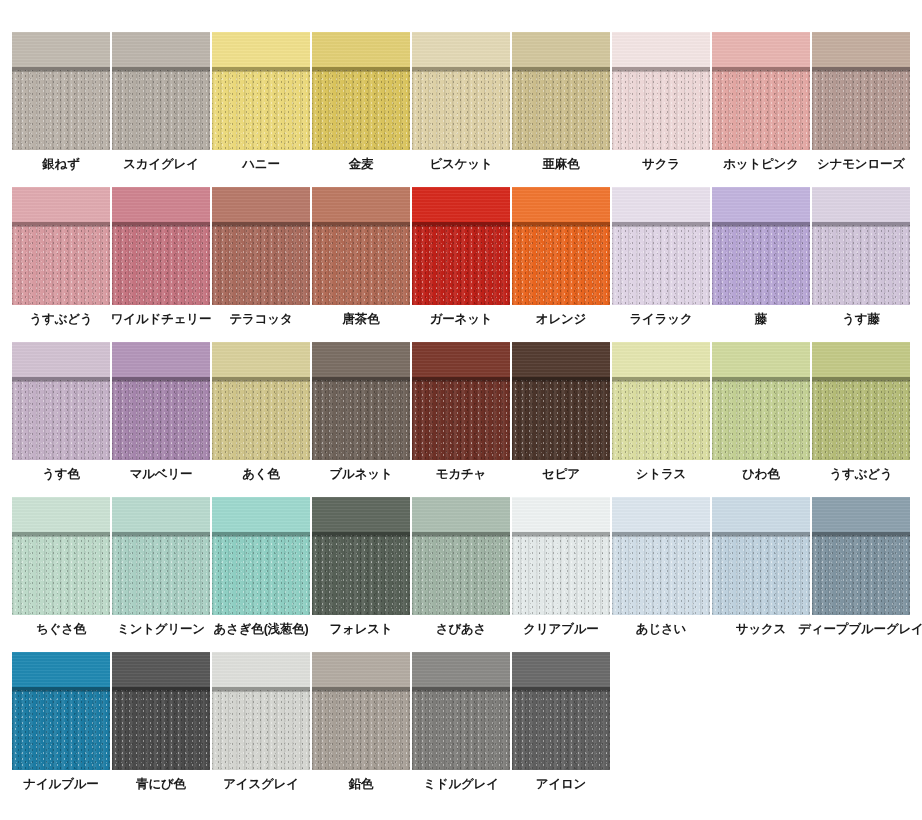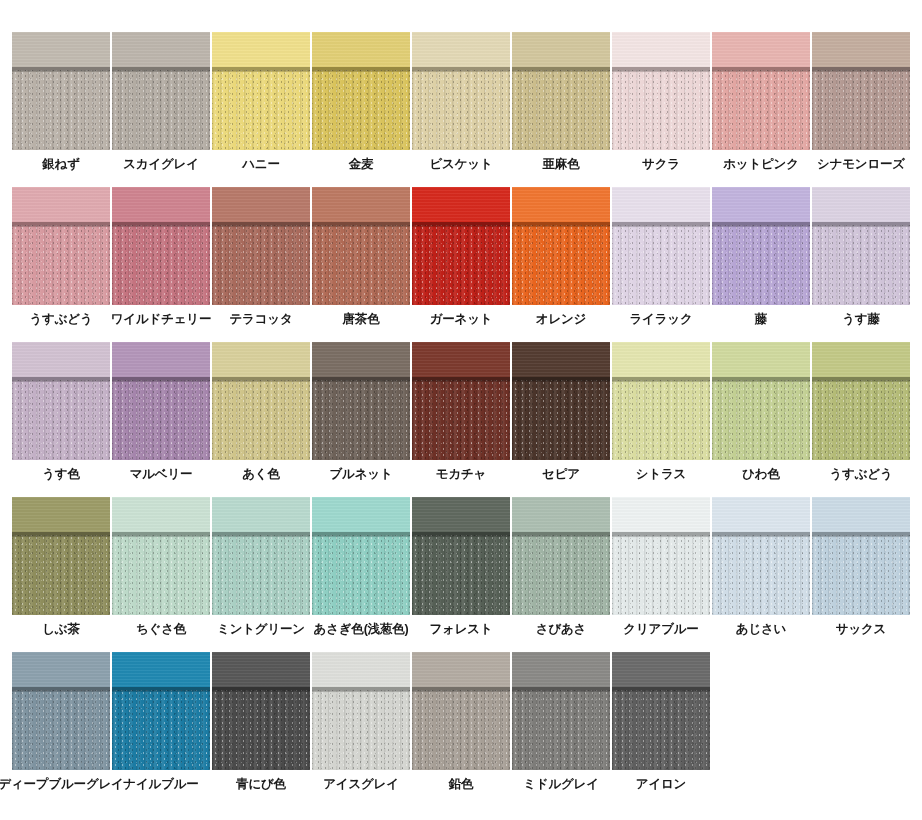--- a/index.html
+++ b/index.html
@@ -320,28 +320,20 @@
       </div>
       <div class="cell">
         <div class="swatch" style="background: rgb(180, 187, 119);">
           <div class="band" style="background: rgb(195, 201, 135);"></div>
           <div class="body" style="background: rgb(180, 187, 119);"></div>
           <div class="seam"></div>
         </div>
         <div class="label">うすぶどう</div>
       </div>
       <div class="cell">
-        <div class="swatch" style="background: rgb(142, 141, 92);">
-          <div class="band" style="background: rgb(157, 156, 104);"></div>
-          <div class="body" style="background: rgb(142, 141, 92);"></div>
-          <div class="seam"></div>
-        </div>
-        <div class="label">しぶ茶</div>
-      </div>
-      <div class="cell">
         <div class="swatch" style="background: rgb(188, 217, 200);">
           <div class="band" style="background: rgb(203, 226, 212);"></div>
           <div class="body" style="background: rgb(188, 217, 200);"></div>
           <div class="seam"></div>
         </div>
         <div class="label">ちぐさ色</div>
       </div>
       <div class="cell">
         <div class="swatch" style="background: rgb(169, 207, 195);">
           <div class="band" style="background: rgb(185, 218, 206);"></div>

